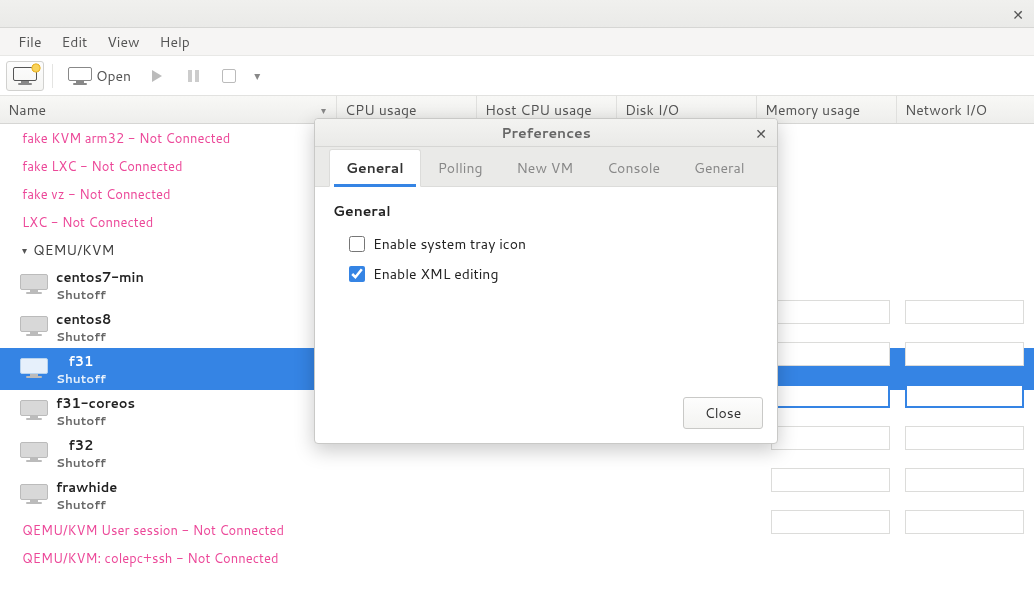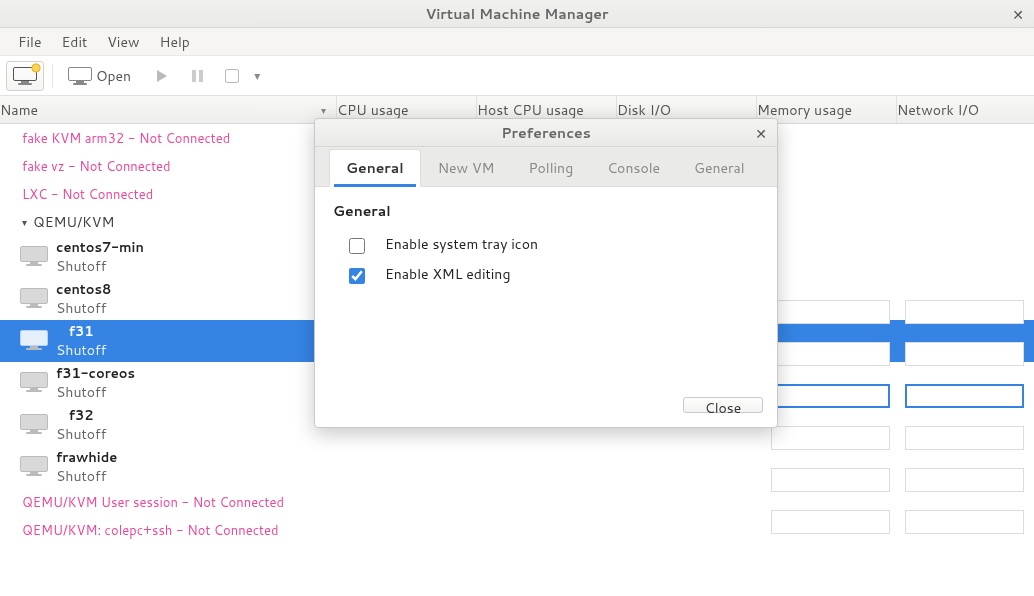--- a/index.html
+++ b/index.html
@@ -6,88 +6,87 @@
 body { width: 1034px; height: 596px; overflow: hidden; background: #fff; position: relative; }
 
 .titlebar { height: 28px; background: linear-gradient(#f0f0ee, #eaeae8); border-bottom: 1px solid #d6d6d4; display: flex; align-items: center; justify-content: center; position: relative; }
 .titlebar .title { font-weight: 600; color: #666; font-size: 14px; }
 .titlebar .close { position: absolute; right: 10px; top: 5px; color: #555; font-size: 14px; cursor: pointer; }
 
 .menubar { height: 28px; background: #f6f5f4; border-bottom: 1px solid #e8e8e6; display: flex; align-items: center; padding: 0 8px; }
 .menubar .item { padding: 4px 10px; color: #555; font-size: 14px; cursor: pointer; }
 
 .toolbar { height: 40px; background: #fff; border-bottom: 1px solid #e2e2e0; display: flex; align-items: center; padding: 0 6px; gap: 2px; }
-.tb-btn { display: inline-flex; align-items: center; justify-content: flex-end; height: 30px; min-width: 34px; border: 1px solid transparent; border-radius: 3px; padding: 0 6px; background: transparent; cursor: pointer; }
+.tb-btn { display: inline-flex; align-items: center; justify-content: center; height: 30px; min-width: 34px; border: 1px solid transparent; border-radius: 3px; padding: 0 6px; background: transparent; cursor: pointer; }
 .tb-btn.bordered { border: 1px solid #d1d1cf; background: linear-gradient(#fdfdfd,#f5f5f3); }
 .tb-sep { width: 1px; height: 24px; background: #e4e4e2; margin: 0 6px; }
 .tb-dropdown { color: #888; font-size: 12px; padding-left: 6px; }
 
 .screen-icon { position: relative; display:inline-block; width:24px; height:18px; }
 .screen-icon .mon { position:absolute; left:0; top:0; width:24px; height:14px; border:1.5px solid #888; border-radius:2px; }
 .screen-icon .stand { position:absolute; left:8px; top:14px; width:8px; height:2px; background:#888; }
 .screen-icon .base { position:absolute; left:5px; top:16px; width:14px; height:2px; background:#888; border-radius:1px; }
 .screen-icon.new .mon { border-color:#555; }
 .screen-icon.new .sun { position:absolute; right:-4px; top:-4px; width:10px; height:10px; background:radial-gradient(circle,#f9d35a 40%,#e8b020 60%, transparent 70%); border-radius:50%; }
 
 .play-icon { width:0; height:0; border-left:10px solid #bbb; border-top:6px solid transparent; border-bottom:6px solid transparent; display:inline-block; }
 .pause-icon { display:inline-flex; gap:3px; }
 .pause-icon span { width:4px; height:12px; background:#ccc; }
 .stop-icon { width:14px; height:14px; border:1.5px solid #bbb; border-radius:2px; display:inline-block; }
 .tb-label { color:#555; font-size:14px; margin-left:4px; }
 
 .headers { height: 28px; background: linear-gradient(#f8f8f6, #eeeeec); border-bottom: 1px solid #d6d6d4; display:flex; align-items:center; }
-.hcol { font-size:14px; color:#555; display:flex; align-items:center; height:100%; border-left:1px solid #e0e0de; }
+.hcol { font-size:14px; color:#555; padding-left:8px; display:flex; align-items:center; height:100%; border-left:1px solid #e0e0de; }
 .hcol:first-child { border-left:none; }
 .hcol .sort { margin-left:auto; margin-right:10px; font-size:10px; color:#888; }
 
 .content { position:relative; height: calc(596px - 28px - 28px - 40px - 28px); overflow:hidden; }
 .row { display:flex; align-items:center; height:28px; font-size:13px; }
 .row.conn { color:#ec4899; padding-left:22px; }
 .row.grp { color:#404040; padding-left:22px; font-size:14px; }
 .row.grp .caret { margin-right:6px; font-size:10px; color:#555; }
 .row.vm { height:42px; padding-left:20px; }
 .row.vm.selected { background:#3584e4; color:#fff; }
 .row.vm .mini { width:28px; height:22px; margin-right:8px; position:relative; }
 .row.vm .mini .mon { position:absolute; left:0; top:0; width:28px; height:16px; background:#d8d8d8; border:1px solid #bbb; border-radius:2px; }
 .row.vm.selected .mini .mon { background:#e6f0fb; border-color:#b7d3ef; }
 .row.vm .mini .stand { position:absolute; left:10px; top:16px; width:8px; height:2px; background:#bbb; }
 .row.vm .mini .base { position:absolute; left:6px; top:18px; width:16px; height:2px; background:#bbb; border-radius:1px; }
 .row.vm .txt { display:flex; flex-direction:column; }
 .row.vm .txt .name { font-weight:700; font-size:13px; color:#222;text-align:center; }
 .row.vm.selected .txt .name { color:#fff; }
-.row.vm .txt .state { font-size:14px; color:#666; }
+.row.vm .txt .state { font-size:12px; color:#666;font-weight:bold; }
 .row.vm.selected .txt .state { color:#e8f1fb; }
 
 .usage-cells { position:absolute; right:0; top:0; height:100%; }
 .usage-row { position:absolute; right:0; display:flex; gap:15px; padding-right:10px; }
 .ucell { width:119px; height:24px; border:1px solid #dcdcda; background:#fff; }
 .ucell.sel { border:2px solid #3584e4; }
 
 
 .backdrop { position:absolute; left:0; top:0; width:100%; height:100%; pointer-events:none;padding-left:28px; }
 .modal { position:absolute; left:314px; top:118px; width:464px; background:#fff; border:1px solid #c9c9c7; box-shadow:0 6px 20px rgba(0,0,0,0.22); border-radius:4px; pointer-events:auto; }
 .modal .m-titlebar { height:28px; background:linear-gradient(#f3f3f1,#eaeae8); border-bottom:1px solid #d6d6d4; display:flex; align-items:center; justify-content:center; border-radius:4px 4px 0 0; }
 .modal .m-title { font-weight:600; color:#666; font-size:14px; }
 .modal .m-close { position:absolute; right:10px; top:5px; color:#555; font-size:14px; cursor:pointer; }
 .modal .tabs { display:flex; background:#eaeae8; height:40px; align-items:flex-end; padding:0 14px; border-bottom:1px solid #dcdcda; }
 .modal .tab { padding:8px 16px; font-size:14px; color:#888; cursor:pointer; border:1px solid transparent; position:relative; top:1px; }
 .modal .tab.active { background:#fff; color:#333; font-weight:600; border:1px solid #dcdcda; border-bottom:1px solid #fff; border-radius:3px 3px 0 0; }
 .modal .tab.active::after { content:""; position:absolute; left:4px; right:4px; bottom:-1px; height:3px; background:#3584e4; }
 .modal .body { padding:14px 18px 10px 18px; min-height:200px; }
 .modal .section-title { font-weight:700; font-size:14px; color:#222; margin-bottom:8px; }
-.modal .chk { display:flex; align-items:flex-end; gap:20px; padding:5px 0 5px 16px; font-size:14px; color:#222; }
+.modal .chk { display:flex; align-items:center; gap:8px; padding:5px 0 5px 16px; font-size:14px; color:#222; }
 .modal .chk input { width:16px; height:16px; accent-color:#3584e4; }
 .modal .footer { display:flex; justify-content:flex-end; padding:10px 14px 14px 0; }
-.modal .btn { min-width:80px; height:16px; border:1px solid #c9c9c7; border-radius:3px; background:linear-gradient(#fdfdfd,#f3f3f1); font-size:14px; color:#333; cursor:pointer; }
+.modal .btn { min-width:80px; height:32px; border:1px solid #c9c9c7; border-radius:3px; background:linear-gradient(#fdfdfd,#f3f3f1); font-size:14px; color:#333; cursor:pointer; }
 </style>
 </head>
 <body>
 
 <div class="titlebar">
-  <span class="title">Virtual Machine Manager</span>
   <span class="close">✕</span>
 </div>
 
 <div class="menubar">
   <span class="item">File</span>
   <span class="item">Edit</span>
   <span class="item">View</span>
   <span class="item">Help</span>
 </div>
 
@@ -141,20 +140,21 @@
   <div class="hcol" style="width:140px">
       <span>Memory usage</span>
     </div>
   <div class="hcol" style="flex:1">
       <span>Network I/O</span>
     </div>
 </div>
 
 <div class="content">
   <div class="row conn">fake KVM arm32 - Not Connected</div>
+  <div class="row conn">fake LXC - Not Connected</div>
   <div class="row conn">fake vz - Not Connected</div>
   <div class="row conn">LXC - Not Connected</div>
   <div class="row grp">
     <span class="caret">▾</span>
     <span>QEMU/KVM</span>
   </div>
 
   <div class="row vm">
     <span class="mini">
         <span class="mon"></span>
@@ -254,22 +254,22 @@
 </div>
 
 <div class="backdrop">
   <div class="modal">
     <div class="m-titlebar">
       <span class="m-title">Preferences</span>
       <span class="m-close">✕</span>
     </div>
     <div class="tabs">
       <span class="tab active">General</span>
+      <span class="tab">Polling</span>
       <span class="tab">New VM</span>
-      <span class="tab">Polling</span>
       <span class="tab">Console</span>
       <span class="tab">General</span>
     </div>
     <div class="body">
       <div class="section-title">General</div>
       <label class="chk">
         <input type="checkbox" style="">
         <span>Enable system tray icon</span>
       </label>
       <label class="chk">

